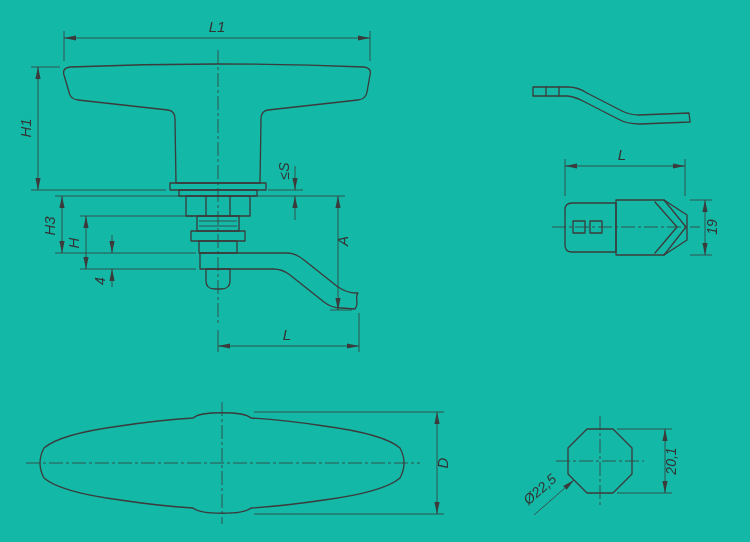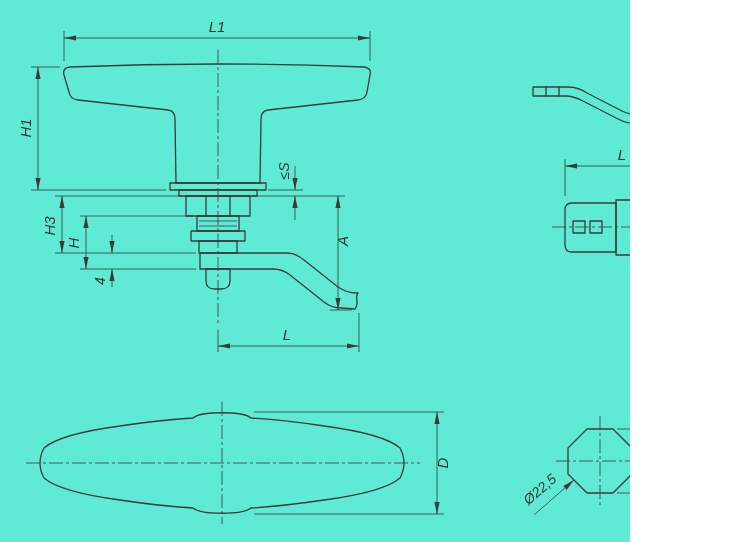--- a/index.html
+++ b/index.html
@@ -1,16 +1,16 @@
 <!DOCTYPE html>
 <html><head>
 <meta charset="utf-8">
 <style>
   html,body{margin:0;padding:0;background:#ffffff;}
-  .sheet{width:630px;height:542px;background:#5eead4;position:relative;overflow:hidden;}
+  .sheet{width:750px;height:542px;background:#14b8a6;position:relative;overflow:hidden;}
   svg text{font:italic 15px "Liberation Sans", sans-serif;fill:#333333;}
   svg text.small{font-size:14px;}
   .outline{fill:none;stroke:#3b3b3b;stroke-width:1.3;stroke-linejoin:round;stroke-linecap:round;}
   .thin{fill:none;stroke:#3b3b3b;stroke-width:0.8;}
   .center{fill:none;stroke:#3b3b3b;stroke-width:0.8;stroke-dasharray:14 3 3 3;}
 </style>
 </head>
 <body>
 
 <div class="sheet">

